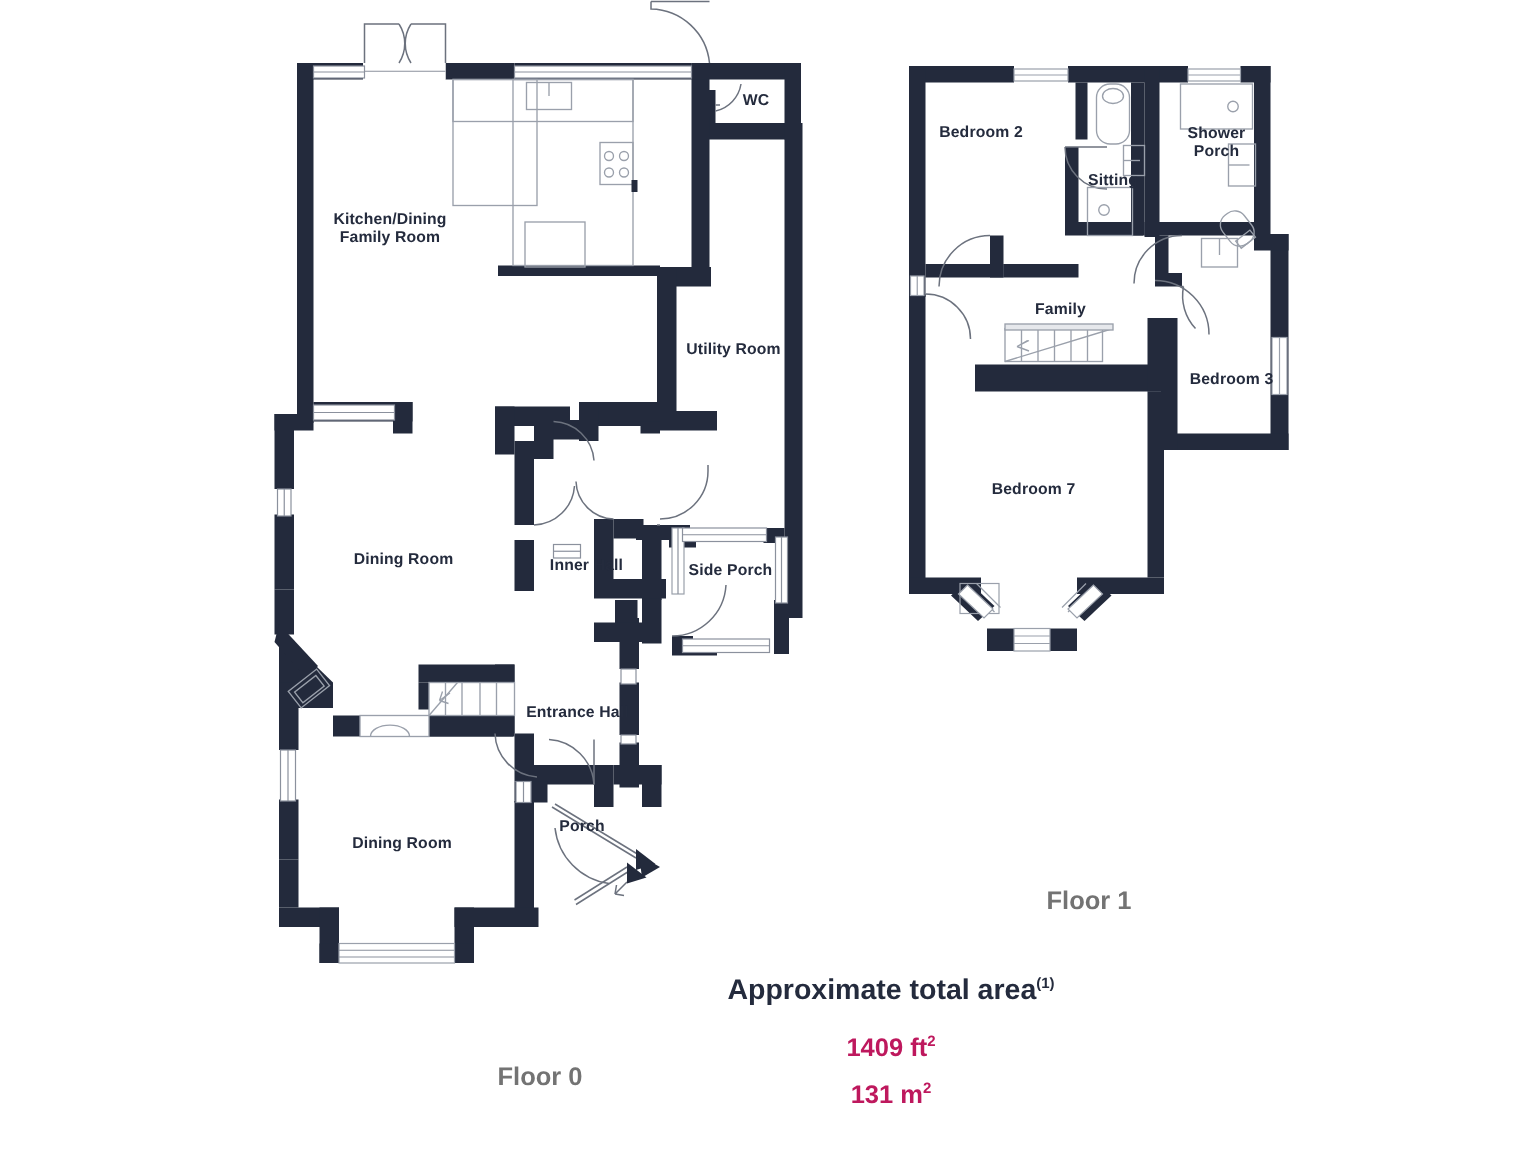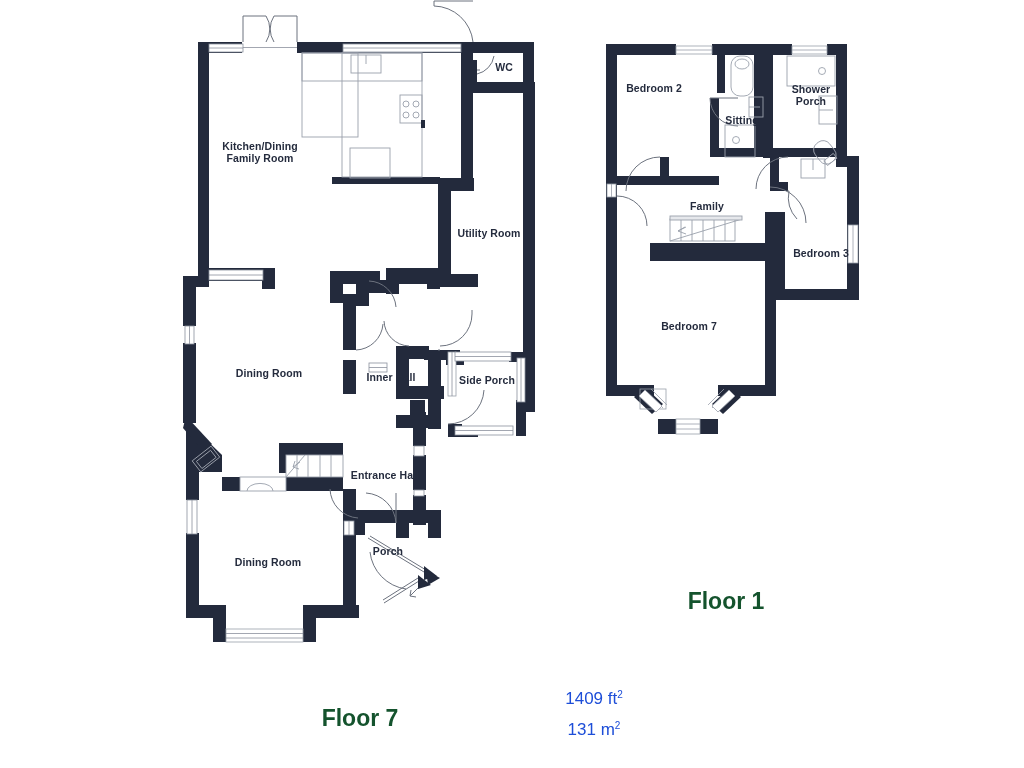--- a/index.html
+++ b/index.html
@@ -22,41 +22,41 @@
     text-align:center;
     line-height:1.12;
     transform:translate(-50%,-50%);
     pointer-events:none;
   }
   .lbl.room{font-size:10.5px;letter-spacing:0.1px;}
   .floor-cap{
     position:absolute;
     font-family:"Liberation Sans", sans-serif;
     font-weight:700;
-    font-size:23px;
-    color:#14532d;
+    font-size:17px;
+    color:#737373;
     transform:translate(-50%,-50%);
     white-space:pre;
   }
   .area-title{
     position:absolute;
     font-family:"Liberation Sans", sans-serif;
     font-weight:700;
     font-size:19px;
     color:#242b3d;
     transform:translate(-50%,-50%);
     white-space:pre;
   }
   .area-title sup{font-size:10px;font-weight:700;vertical-align:super;}
   .area-val{
     position:absolute;
     font-family:"Liberation Sans", sans-serif;
-    font-weight:400;
+    font-weight:700;
     font-size:17px;
-    color:#1d4ed8;
+    color:#be185d;
     transform:translate(-50%,-50%);
     white-space:pre;
   }
   .area-val sup{font-size:10px;vertical-align:super;}
 </style>
 </head>
 <body>
 
 <div id="plan-root">
 
@@ -418,19 +418,20 @@
   <div class="lbl room" style="left:388px;top:552px">Porch</div>
 
   <div class="lbl room" style="left:654px;top:89px">Bedroom 2</div>
   <div class="lbl room" style="left:811px;top:96px">Shower
 Porch</div>
   <div class="lbl room" style="left:742px;top:121px">Sitting</div>
   <div class="lbl room" style="left:707px;top:207px">Family</div>
   <div class="lbl room" style="left:821px;top:254px">Bedroom 3</div>
   <div class="lbl room" style="left:689px;top:327px">Bedroom 7</div>
 
-  <div class="floor-cap" style="left:360px;top:718px">Floor 7</div>
+  <div class="floor-cap" style="left:360px;top:718px">Floor 0</div>
   <div class="floor-cap" style="left:726px;top:601px">Floor 1</div>
 
+  <div class="area-title" style="left:594px;top:661px"><span>Approximate total area</span><sup>(1)</sup></div>
   <div class="area-val" style="left:594px;top:699px"><span>1409 ft</span><sup>2</sup></div>
   <div class="area-val" style="left:594px;top:730px"><span>131 m</span><sup>2</sup></div>
 
 </div>
 
 </body></html>

